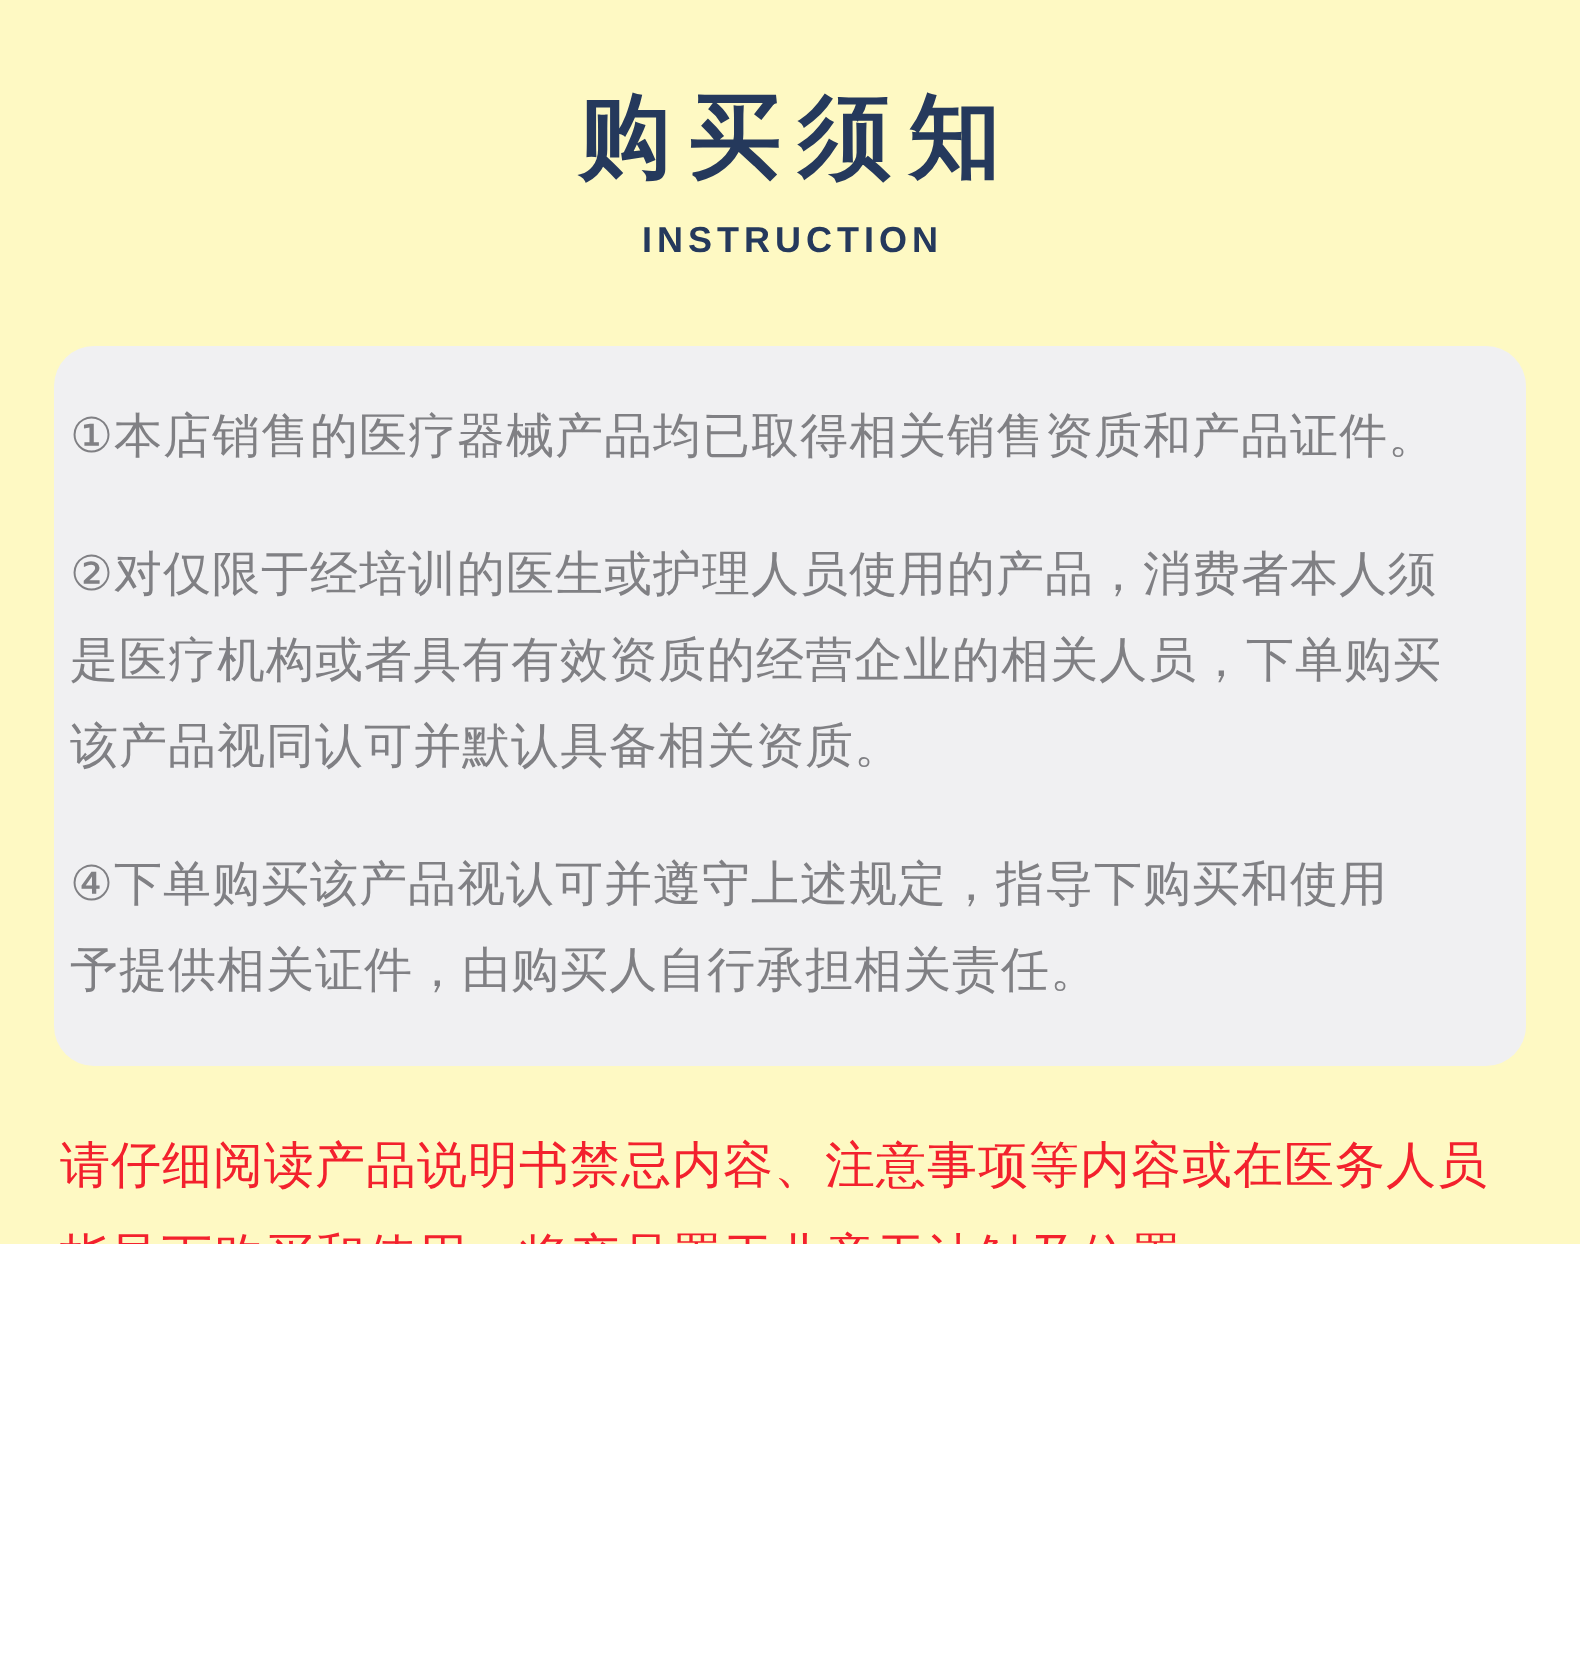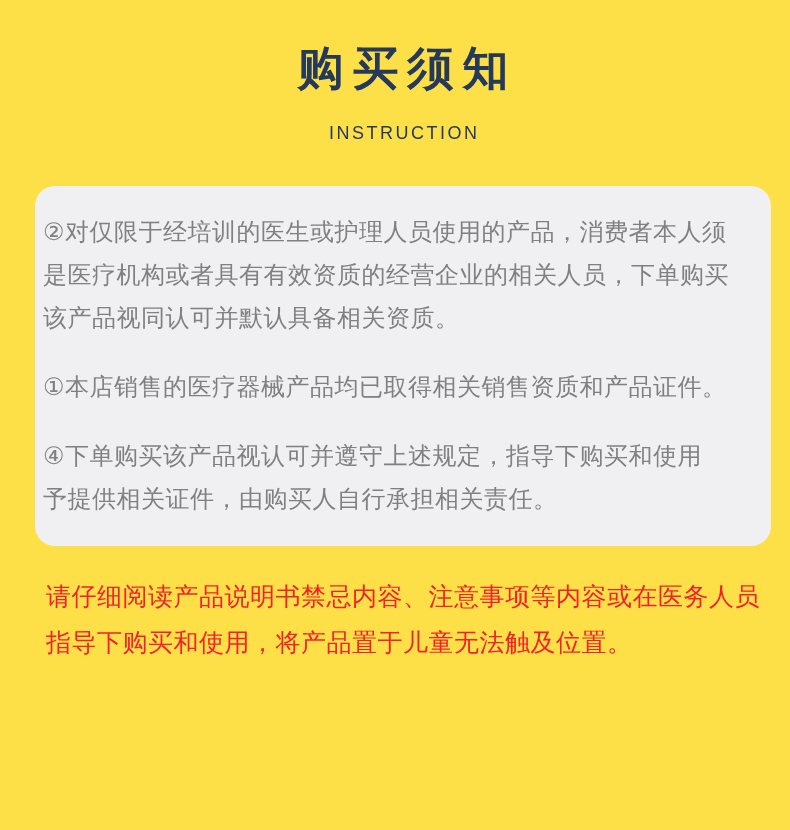--- a/index.html
+++ b/index.html
@@ -9,41 +9,40 @@
     --red: #f3212d;
   }
   * { margin: 0; padding: 0; box-sizing: border-box; }
   html, body {
     width: 790px;
     background: #ffffff;
     font-family: "Liberation Sans", "DejaVu Sans", sans-serif;
   }
   .page {
     width: 790px;
-    height: 830px;
-    background: #fde047;
+    height: 622px;
+    background: #fef9c3;
     overflow: hidden;
-    padding-left: 16px;
   }
   .header {
     padding-top: 42px;
     text-align: center;
   }
   .title {
     font-size: 46px;
     line-height: 1.15;
     font-weight: 700;
     color: var(--navy);
     letter-spacing: 9px;
     text-indent: 9px; 
   }
   .subtitle {
-    margin-top: 28px;
+    margin-top: 15px;
     font-size: 18px;
-    font-weight: 400;
+    font-weight: 700;
     color: var(--navy);
     letter-spacing: 2.5px;
     text-indent: 2.5px;
   }
   .notice-box {
     width: 736px;
     margin: 42px auto 0;
     background: var(--box-bg);
     border-radius: 20px;
     padding: 24px 8px 26px;
@@ -71,24 +70,24 @@
 <body>
 
 <div class="page">
 
   <div class="header">
     <h1 class="title">购买须知</h1>
     <div class="subtitle">INSTRUCTION</div>
   </div>
 
   <section class="notice-box">
+    <p class="notice-item">①本店销售的医疗器械产品均已取得相关销售资质和产品证件。</p>
     <p class="notice-item">②对仅限于经培训的医生或护理人员使用的产品，消费者本人须
 是医疗机构或者具有有效资质的经营企业的相关人员，下单购买
 该产品视同认可并默认具备相关资质。</p>
-    <p class="notice-item">①本店销售的医疗器械产品均已取得相关销售资质和产品证件。</p>
     <p class="notice-item">④下单购买该产品视认可并遵守上述规定，指导下购买和使用
 予提供相关证件，由购买人自行承担相关责任。</p>
   </section>
 
   <p class="warning">请仔细阅读产品说明书禁忌内容、注意事项等内容或在医务人员
 指导下购买和使用，将产品置于儿童无法触及位置。</p>
 
 </div>
 
 </body></html>

